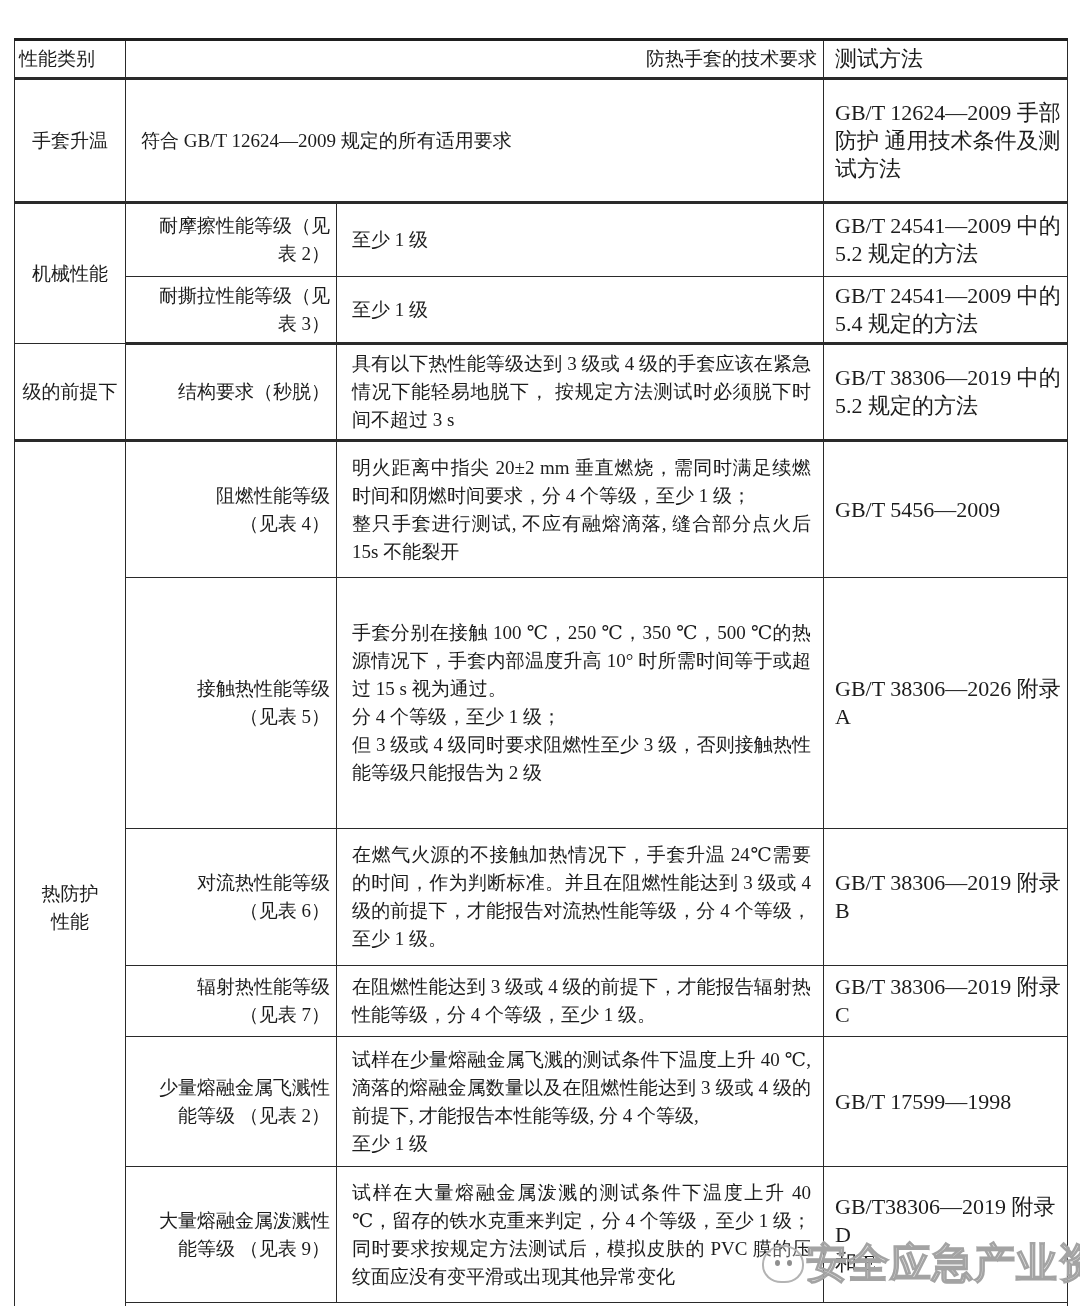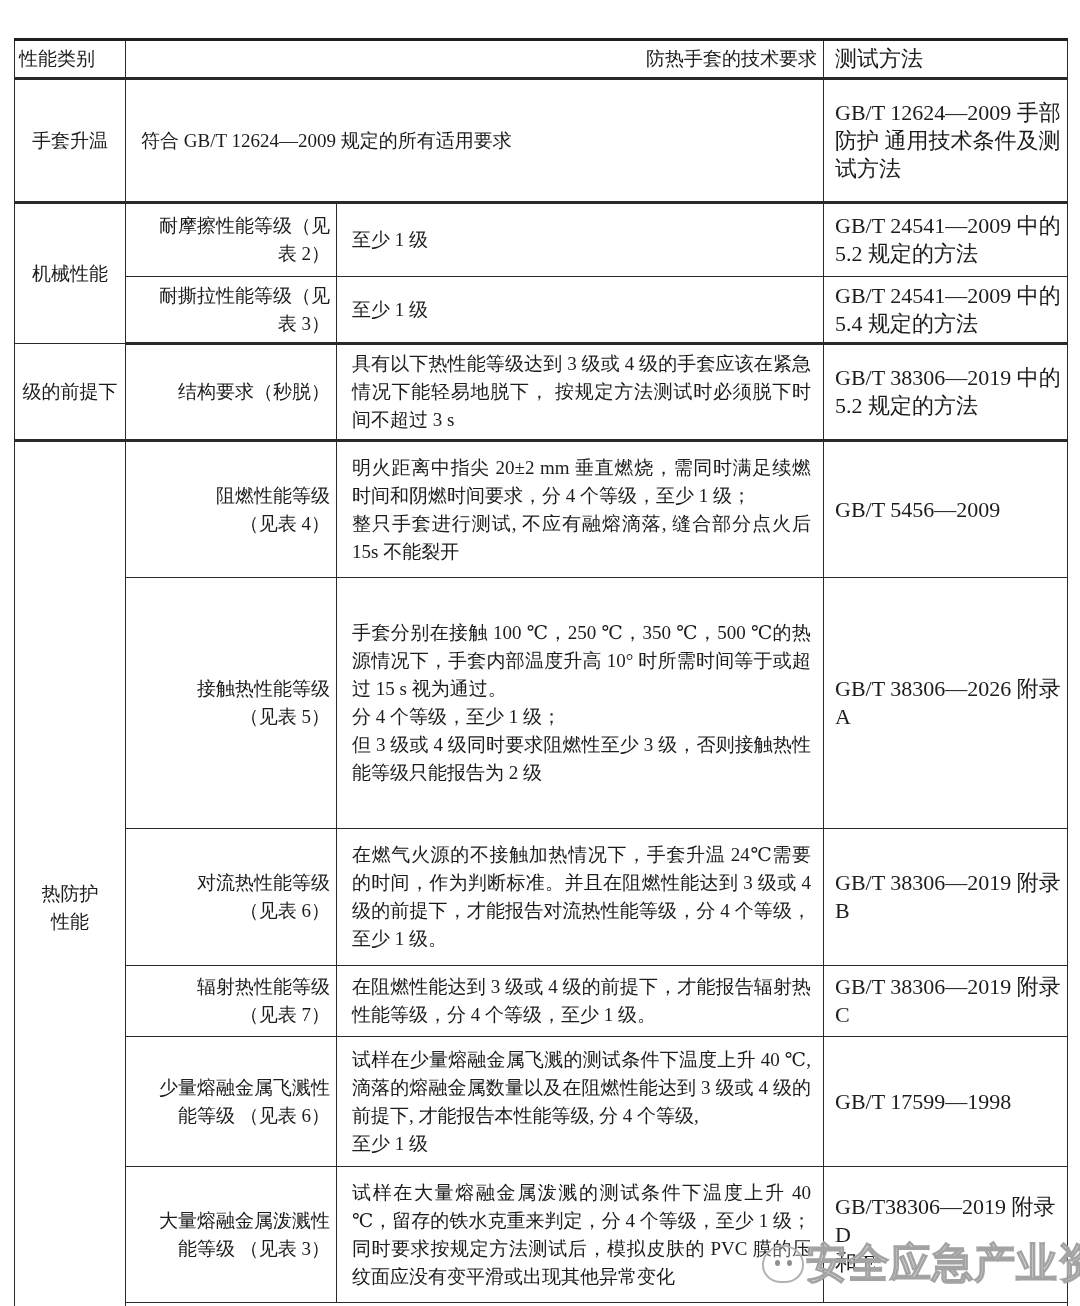--- a/index.html
+++ b/index.html
@@ -175,28 +175,28 @@
       <td class="method">GB/T 38306—2019 附录 B</td>
     </tr>
     <tr class="r-radiant">
       <td class="item">辐射热性能等级
 （见表 7）</td>
       <td class="req">在阻燃性能达到 3 级或 4 级的前提下，才能报告辐射热性能等级，分 4 个等级，至少 1 级。</td>
       <td class="method">GB/T 38306—2019 附录 C</td>
     </tr>
     <tr class="r-small">
       <td class="item">少量熔融金属飞溅性
-能等级 （见表 6）</td>
+能等级 （见表 2）</td>
       <td class="req">试样在少量熔融金属飞溅的测试条件下温度上升 40 ℃, 滴落的熔融金属数量以及在阻燃性能达到 3 级或 4 级的前提下, 才能报告本性能等级, 分 4 个等级,
 至少 1 级</td>
       <td class="method">GB/T 17599—1998</td>
     </tr>
     <tr class="r-large">
       <td class="item">大量熔融金属泼溅性
-能等级 （见表 3）</td>
+能等级 （见表 9）</td>
       <td class="req">试样在大量熔融金属泼溅的测试条件下温度上升 40 ℃，留存的铁水克重来判定，分 4 个等级，至少 1 级；同时要求按规定方法测试后，模拟皮肤的 PVC 膜的压纹面应没有变平滑或出现其他异常变化</td>
       <td class="method">GB/T38306—2019 附录 D
 和 E</td>
     </tr>
     <tr class="r-note">
       <td class="note-cell" colspan="3">注：以上是针对不同的热传递形式的热防护性能要求。根据手套预定应用领域中可能暴露的热伤害形式的不同，手套应达到其中一项或多项性能要求. 本标准测试提供的是性能等级而非防护等级</td>
     </tr>
   </tbody>
     </table>
 

